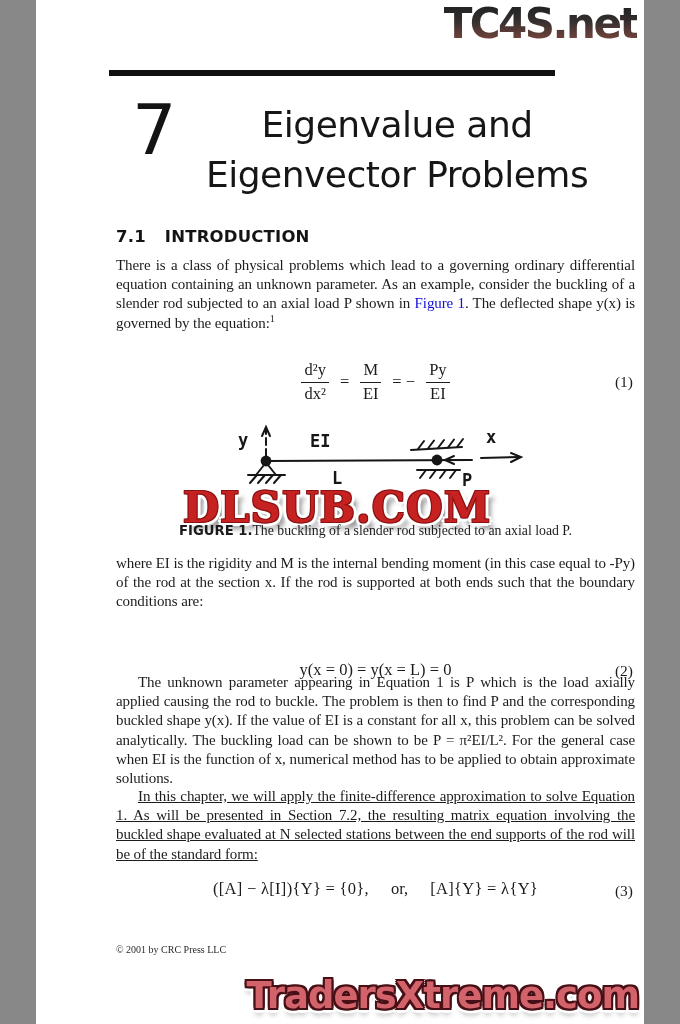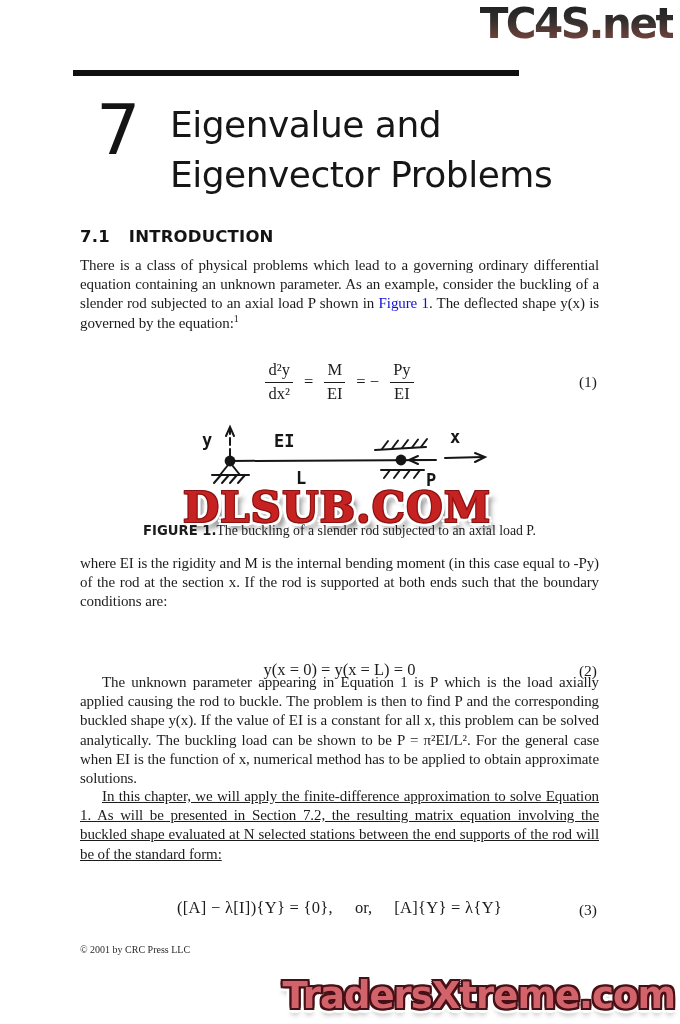--- a/index.html
+++ b/index.html
@@ -1,16 +1,16 @@
 <!DOCTYPE html>
 <html><head>
 <meta charset="utf-8">
 <style>
   html,body{margin:0;padding:0;background:#888;}
-  .page{position:relative;width:680px;height:1024px;margin:0 auto;background:#ffffff;overflow:hidden;
+  .page{position:relative;width:608px;height:1024px;margin:0 auto;background:#ffffff;overflow:hidden;
         font-family:"Liberation Serif",serif;color:#1c1c1c;}
 
   
   .wm-top{position:absolute;top:0px;right:7px;font-family:"DejaVu Sans",sans-serif;
           font-weight:800;font-size:42px;letter-spacing:-2.5px;color:#43241f;line-height:48px;}
   @supports (-webkit-background-clip: text){
     .wm-top{background:linear-gradient(180deg,#232323 15%,#35302f 45%,#8a4a40 95%);
             -webkit-background-clip:text;background-clip:text;color:transparent;}
   }
   .wm-mid{position:absolute;top:483px;left:50%;transform:translateX(-51%);
@@ -28,41 +28,41 @@
             -2px 0 0 #471016, 2px 0 0 #471016, 0 -2px 0 #471016, 0 2px 0 #471016,
             -4px -4px 1px #ffffff, 4px -4px 1px #ffffff, -4px 4px 1px #ffffff, 4px 4px 1px #ffffff,
             -5px 0 1px #ffffff, 5px 0 1px #ffffff, 0 -5px 1px #ffffff, 0 5px 1px #ffffff,
             0 7px 5px rgba(0,0,0,.25);}
 
   
   .rule{position:absolute;left:73px;top:70px;width:446px;height:6px;background:#101010;}
   .chapter-num{position:absolute;left:96px;top:99px;font-family:"DejaVu Sans",sans-serif;
                font-size:70px;line-height:62px;color:#141414;}
   .chapter-title{position:absolute;left:170px;top:100px;font-family:"DejaVu Sans",sans-serif;
-               font-size:36px;line-height:50px;color:#161616;letter-spacing:-0.5px;}
+               font-size:36px;line-height:50px;color:#161616;letter-spacing:-0.5px;text-align:center;}
 
   .section-heading{position:absolute;left:80px;top:227px;font-family:"DejaVu Sans",sans-serif;
                font-weight:700;font-size:16.5px;color:#141414;letter-spacing:.2px;}
   .section-heading .sec-num{margin-right:19px;}
 
   
   .body{position:absolute;left:80px;width:519px;margin:0;font-size:15px;line-height:19.2px;
         text-align:justify;letter-spacing:-0.1px;}
   .p1{top:256px;}
   .p2{top:554px;}
   .p3{top:673px;text-indent:22px;}
   .p4{top:787px;text-indent:22px;text-decoration:underline;}
   .fig-link{color:#0f0fd8;text-decoration:none;cursor:pointer;}
   sup.fn{font-size:10px;line-height:0;}
 
   
   .equation{position:absolute;left:80px;width:519px;text-align:center;font-size:16.5px;}
   .eq1{top:360px;height:44px;}
   .eq2{top:636px;height:22px;margin-top:24px;}
-  .eq3{top:879px;height:24px;margin-top:19px;}
+  .eq3{top:879px;height:24px;}
   .eq-num{position:absolute;right:2px;top:50%;transform:translateY(-50%);font-size:15.5px;}
   .frac{display:inline-block;vertical-align:middle;text-align:center;margin:0 5px;line-height:1.25;}
   .frac .num{display:block;border-bottom:1.4px solid #1c1c1c;padding:0 3px 1px;}
   .frac .den{display:block;padding-top:1px;}
   .eq-op{display:inline-block;vertical-align:middle;margin:0 2px;}
   .eq-or{display:inline-block;margin:0 22px;}
   .eq3 .eq-part{letter-spacing:.3px;}
 
   
   .fig-svg{position:absolute;left:192px;top:420px;}

